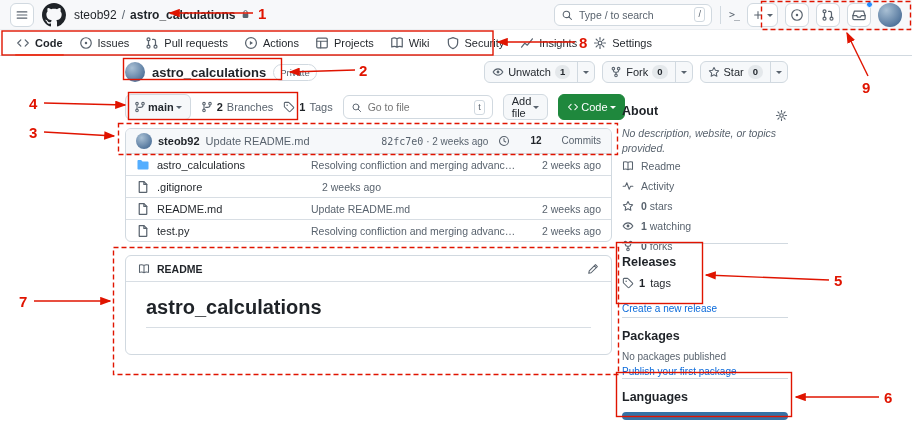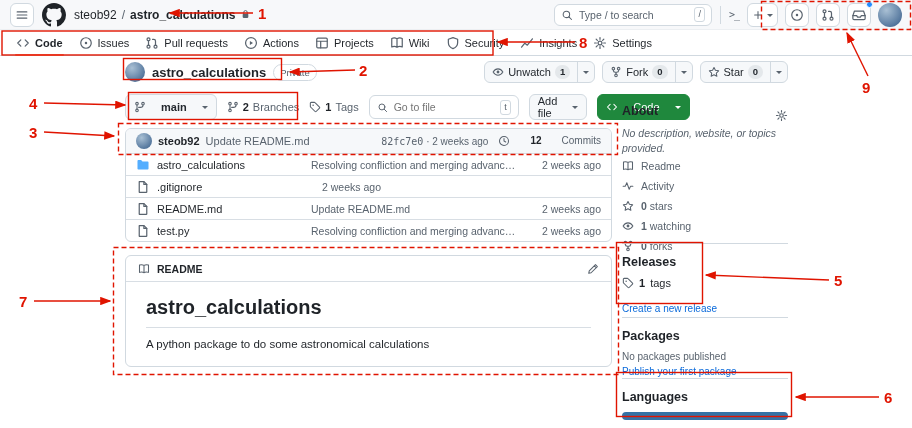--- a/index.html
+++ b/index.html
@@ -36,21 +36,21 @@
 .repotitle{font-size:13px;font-weight:700}
 .badge{border:1px solid #d1d9e0;border-radius:999px;padding:0 6px;font-size:9.5px;line-height:15px;color:#59636e}
 .actions{margin-left:auto;display:flex;gap:7px}
 .sbtn{display:inline-flex;align-items:stretch;height:22px;border:1px solid #d1d9e0;border-radius:6px;background:#f6f8fa;color:#24292f;cursor:pointer;overflow:hidden}
 .sbtn .part{display:flex;align-items:center;gap:4px;padding:0 7px}
 .sbtn .caretpart{display:flex;align-items:center;border-left:1px solid #d1d9e0;padding:0 5px}
 .cnt{background:rgba(175,184,193,.25);border-radius:999px;padding:0 5px;font-size:9.5px;line-height:14px;font-weight:700}
 .cols{position:relative;margin-top:0}
 .leftcol{width:487px}
 .branchrow{display:flex;align-items:center;gap:10px;height:26px;margin-top:10px}
-.btn{display:inline-flex;align-items:center;gap:15px;height:24px;border:1px solid #d1d9e0;border-radius:6px;background:#f6f8fa;padding:12px 8px;cursor:pointer;color:#24292f}
+.btn{display:inline-flex;align-items:center;gap:2px;height:24px;border:1px solid #d1d9e0;border-radius:6px;background:#f6f8fa;padding:12px 8px;cursor:pointer;color:#24292f}
 .btn.green{background:#1f883d;border-color:#1f883d;color:#fff}
 .btn.green .car{border-top-color:#fff}
 .stat{display:flex;align-items:center;gap:4px;color:#59636e;cursor:pointer}
 .stat b{color:#1f2328}
 .goto{display:flex;align-items:center;gap:6px;height:24px;width:150px;border:1px solid #d1d9e0;border-radius:6px;padding:0 7px;margin-left:auto;color:#59636e;background:#fff}
 .goto input{border:none;outline:none;flex:1;min-width:0;font-size:10.5px;font-family:inherit;color:#1f2328;background:transparent}
 
 .commitbox{margin-top:8px;border:1px solid #d1d9e0;border-radius:6px;overflow:hidden}
 .cbar{height:24px;display:flex;align-items:center;gap:6px;padding:0 10px;background:#f6f8fa}
 .cmeta{margin-left:auto;display:flex;align-items:center;gap:10px;color:#59636e;font-size:10px}
@@ -458,21 +458,20 @@
               </svg>
             <span class="lbl">README</span>
             <span class="edit">
                 <svg class="ic" style="width:12px;height:12px">
                   <use href="#i-pencil"></use>
                 </svg>
               </span>
           </div>
           <div class="rbody">
             <h1>astro_calculations</h1>
-            <p>A python package to do some astronomical calculations</p>
           </div>
         </div>
 
       </div>
 
       <div class="sidebar">
         <div class="sb" style="top:0">
           <div class="abouthead">
             <h3>About</h3>
             <svg class="ic" style="width:13px;height:13px;color:#59636e;cursor:pointer">

